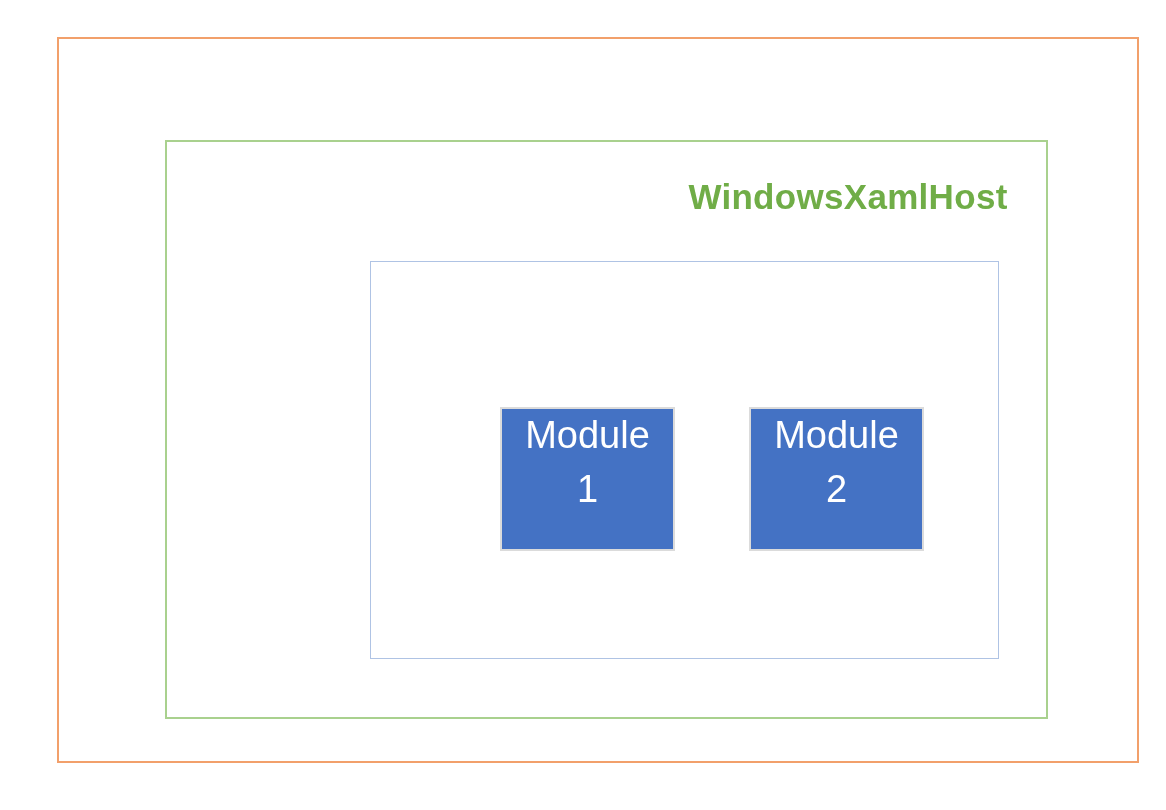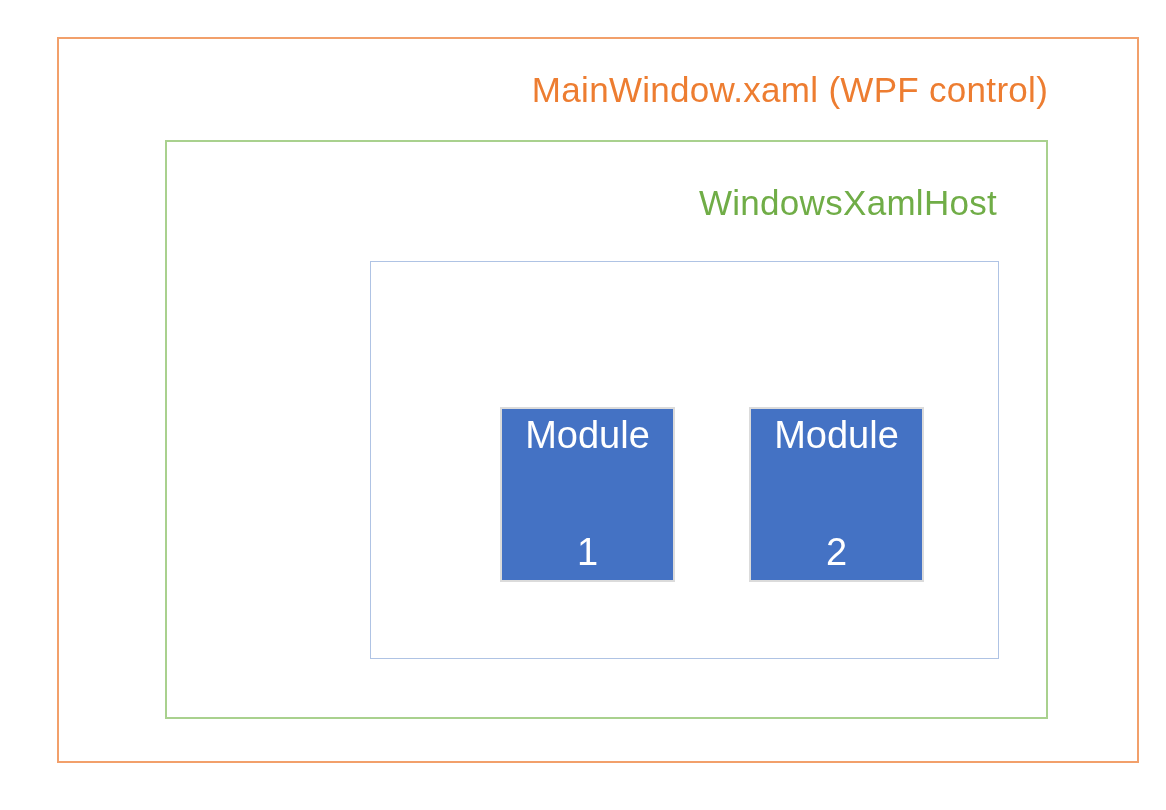--- a/index.html
+++ b/index.html
@@ -41,53 +41,53 @@
     transform: translateX(-50%);
     font-size: 35px;
     letter-spacing: 0.3px;
     line-height: 1.15;
   }
   .label-outer {
     left: 790px; top: 70px;
     color: #ED7D31;
   }
   .label-host {
-    left: 848px; top: 183px;
+    left: 848px; top: 177px;
     color: #70AD47;
+    font-weight: bold;
   }
   .label-shell {
     left: 684px; top: 306px;
     color: #4472C4;
   }
   .module-box {
     position: absolute;
     top: 407px;
-    width: 175px; height: 175px;
+    width: 175px; height: 144px;
     background: #4472C4;
     border: 2px solid #DBDBDB;
     box-sizing: border-box;
     display: flex;
     flex-direction: column;
     align-items: center;
-    justify-content: space-between;
+    justify-content: flex-start;
     color: #ffffff;
     font-size: 38px;
     line-height: 1.42;
     text-align: center;
   }
   .module-1 { left: 500px; }
   .module-2 { left: 749px; }
 </style>
 </head>
 <body>
 
 <div class="canvas">
 
   <div class="frame frame-outer"></div>
-  <div class="frame-label label-outer">MainWindow.xaml (WPF control)</div>
 
   <div class="frame frame-host"></div>
   <div class="frame-label label-host">WindowsXamlHost</div>
 
   <div class="frame frame-shell"></div>
 
   <div class="module-box module-1">
     <div>Module</div>
     <div>1</div>
   </div>

